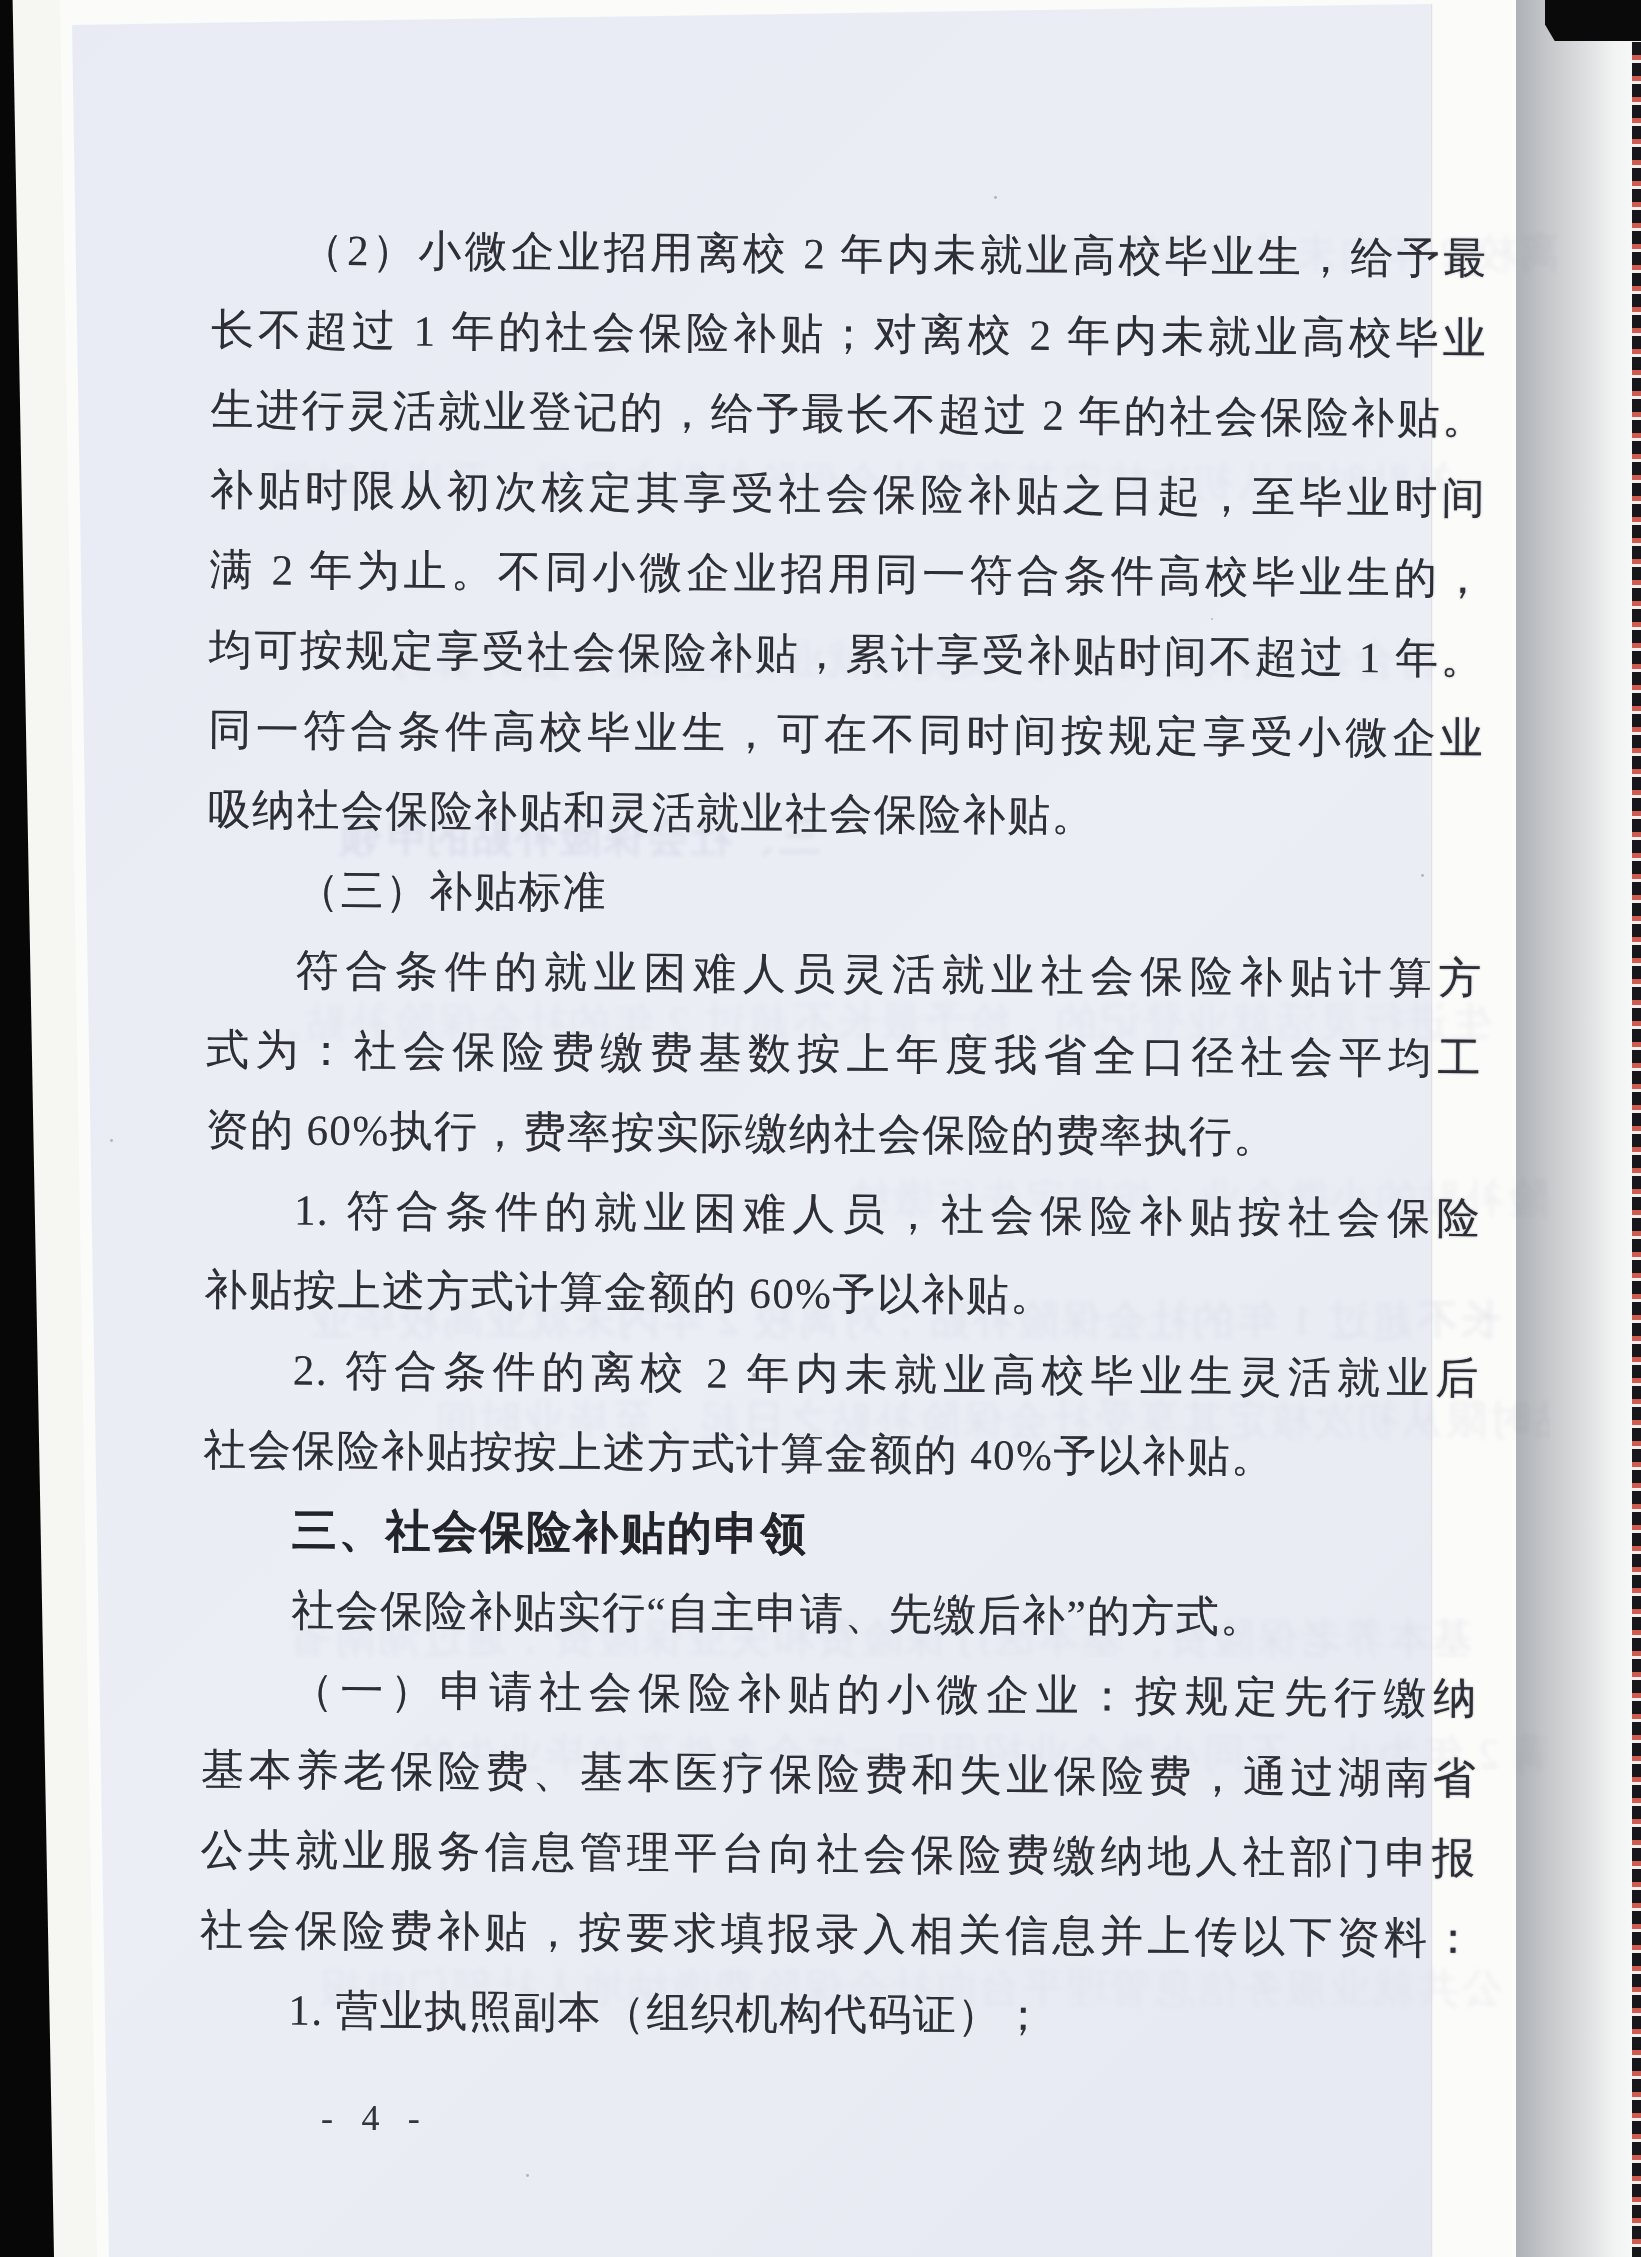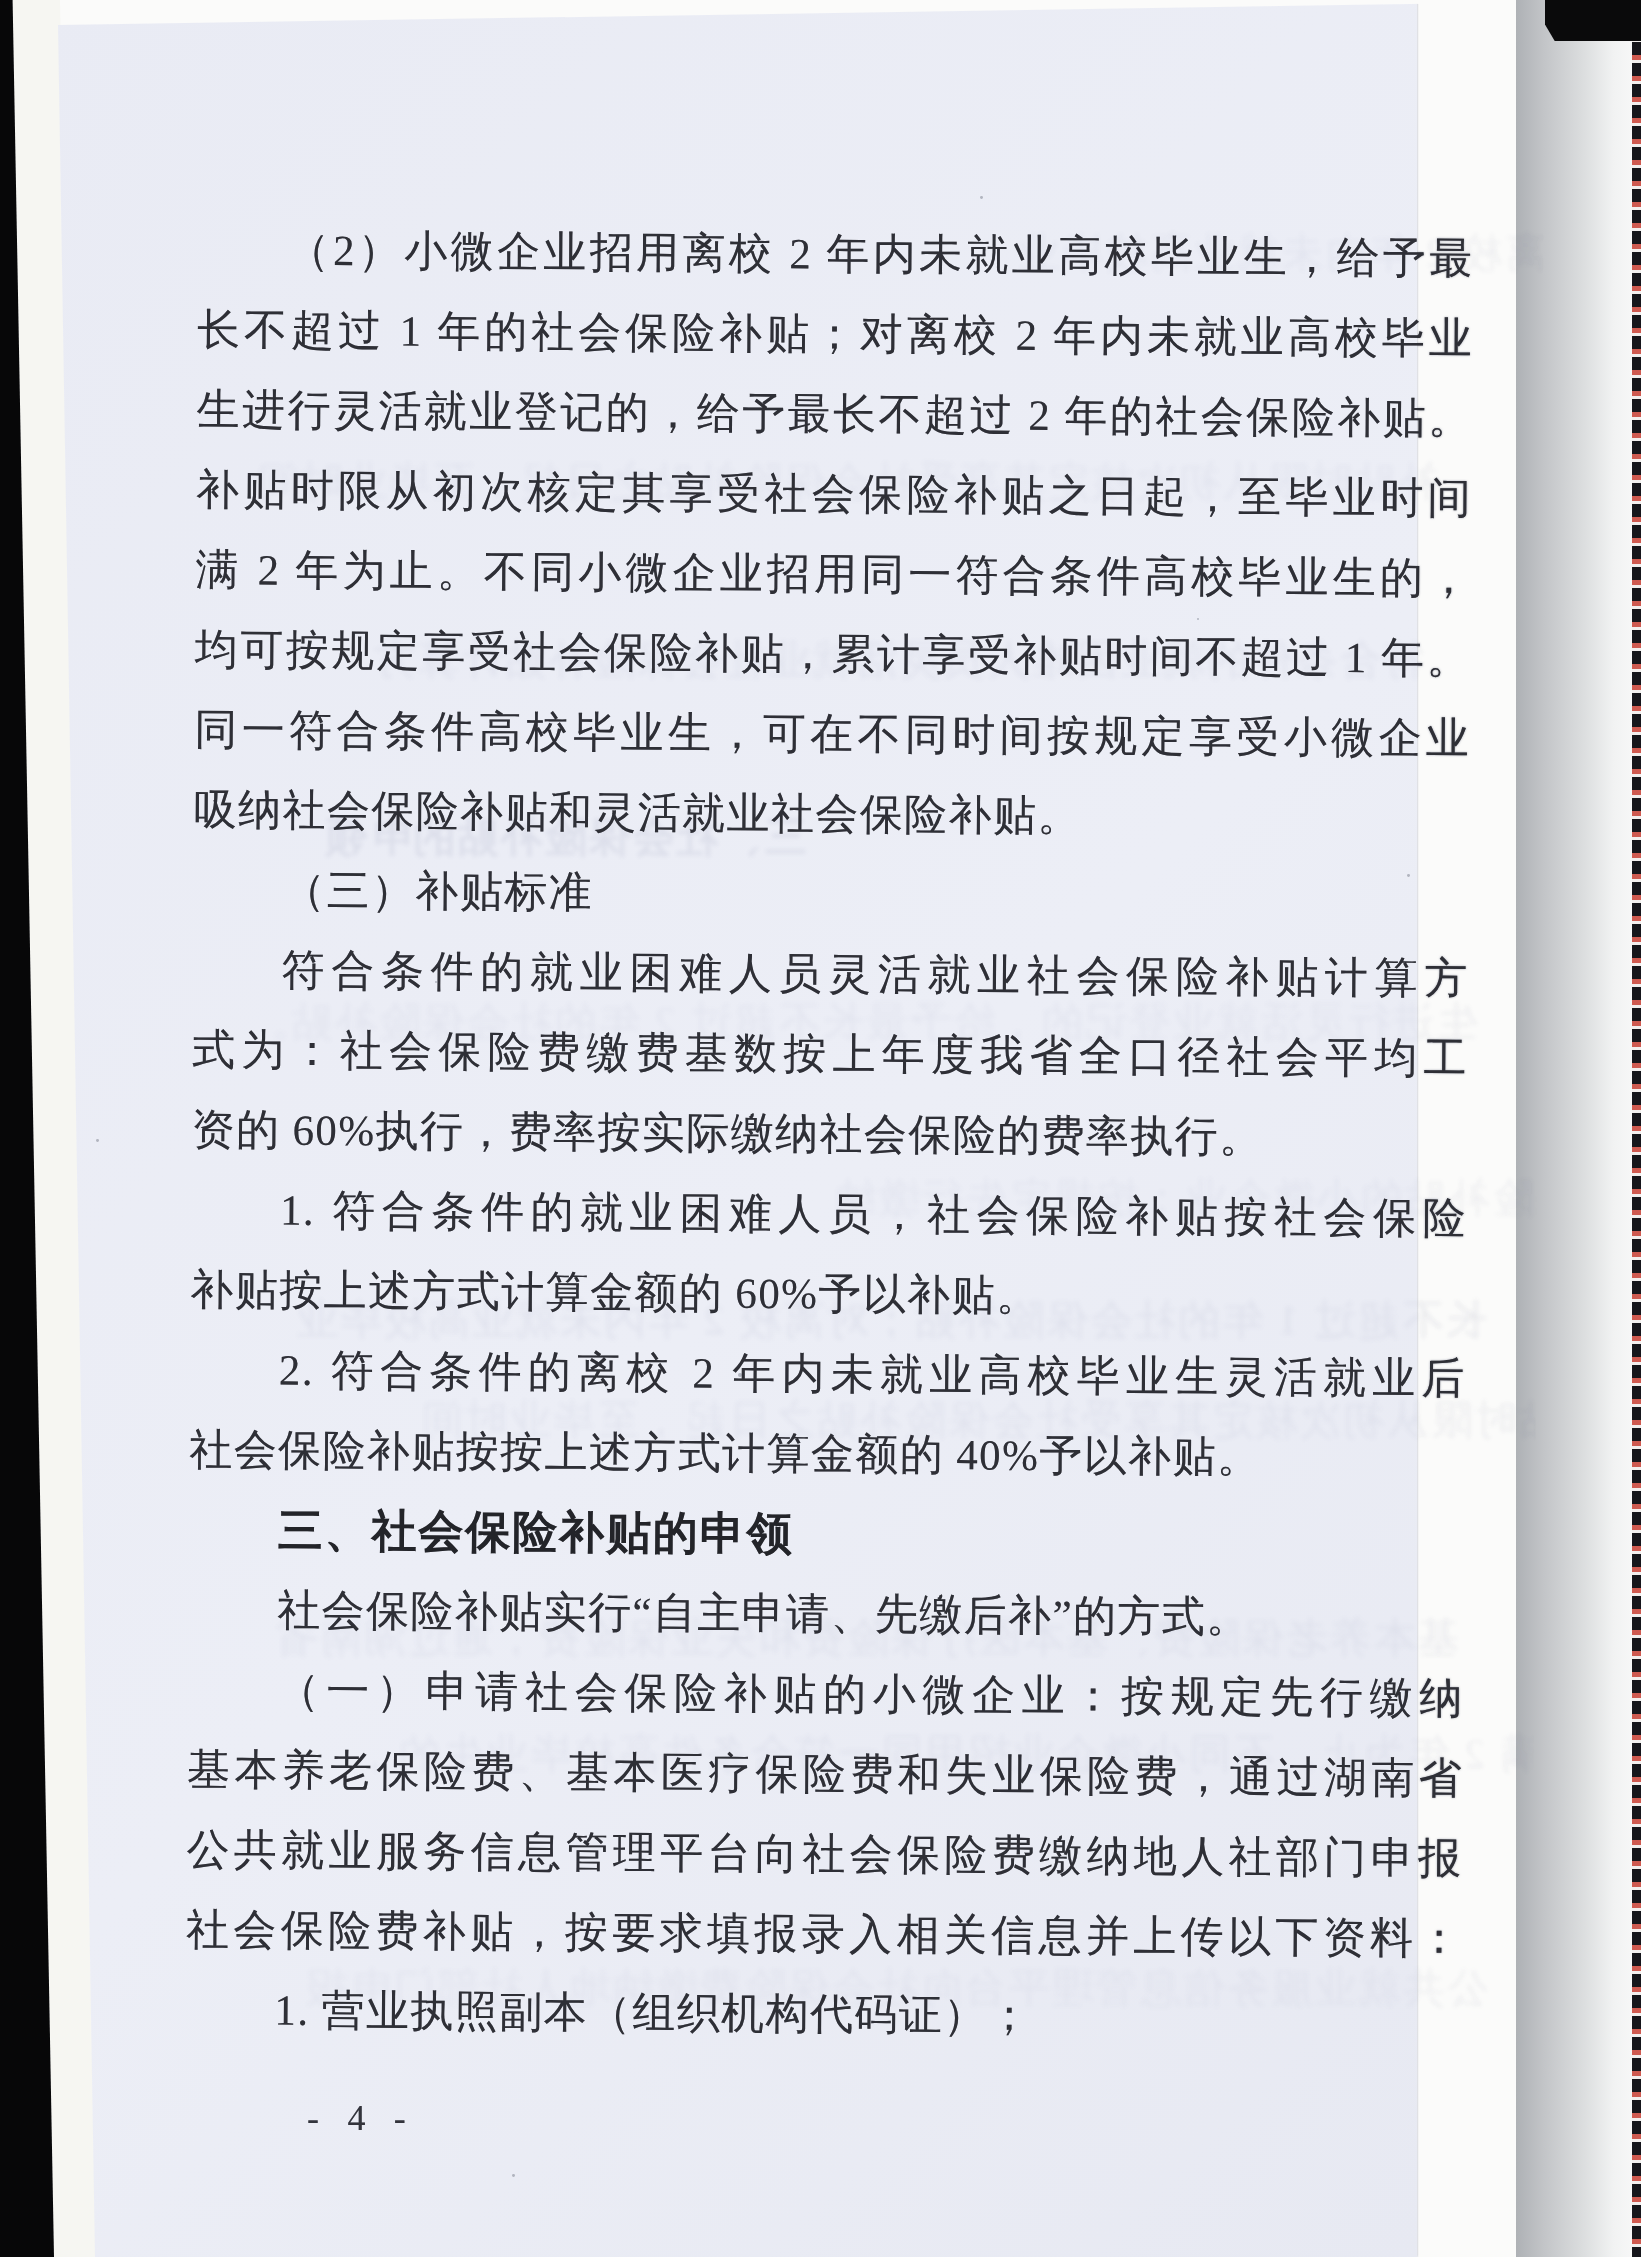--- a/index.html
+++ b/index.html
@@ -24,21 +24,21 @@
   .corner-black{
     position:absolute;left:1545px;top:0;width:97px;height:41px;background:#0a0a0b;z-index:6;
     clip-path:polygon(0 0,100% 0,100% 100%,9.7px 100%,0 60%);
   }
   .dash-strip{
     position:absolute;right:0;top:0;width:8.7px;height:2257px;z-index:5;
     background:repeating-linear-gradient(180deg,#16161b 0 12.6px,#cf5a50 12.6px 18.3px,#f2efee 18.3px 21px);
   }
   
   .paper{
-    position:absolute;left:2px;top:0;width:1415px;height:2257px;z-index:3;
+    position:absolute;left:16px;top:0;width:1415px;height:2257px;z-index:3;
     background:linear-gradient(135deg,#e9ebf4 0%,#eceef6 55%,#e7e9f2 100%);
     clip-path:polygon(56px 25px,1543px 1.9px,1528px 2257px,93px 2257px);
     filter:drop-shadow(0 0 1px rgba(110,115,135,.55));
   }
   .textblock{
     position:absolute;left:196px;top:210px;width:1276px;
     transform:rotate(0.4deg);transform-origin:0 0;
     color:#2e2f36;
     text-shadow:0 0 0.6px rgba(46,47,54,.45);
   }

